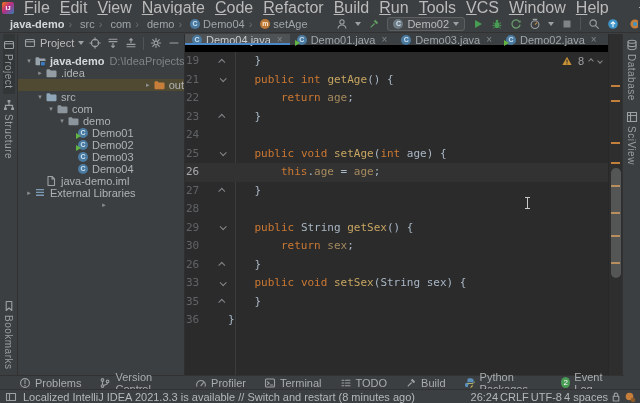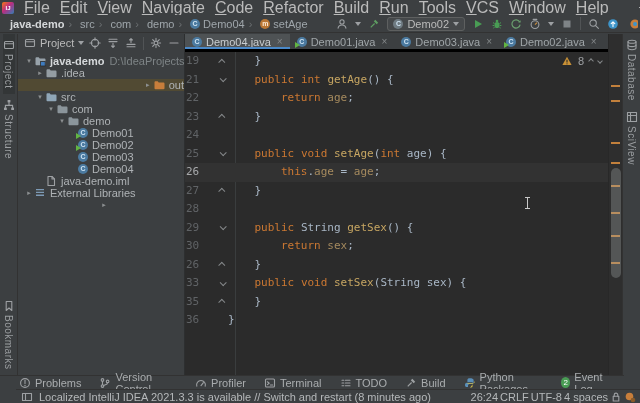--- a/index.html
+++ b/index.html
@@ -64,21 +64,21 @@
   .phead .hicons { margin-left:auto; display:flex; align-items:center; gap:6px; }
   .ptree { padding-top:3px; overflow:hidden; }
   .tree-row { height:12px; line-height:12px; display:flex; align-items:center; white-space:nowrap; color:#AFB3B6; cursor:default; }
   .tree-row.hl { background:#514A33; }
   .tree-row .tarrow { width:10px; text-align:center; font-size:7px; color:#8C8F91; flex:none; }
   .tree-row .ticon { margin-right:4px; }
   .tree-row .bold { color:#D5D8DA; font-weight:bold; }
   .tree-row .extra { color:#7E8486; margin-left:5px; }
 
   .ecol { flex:1; display:flex; flex-direction:column; min-width:0; }
-  .tabbar { height:18px; background:#3C3F41; display:flex; align-items:stretch; border-bottom:3px solid #000000; }
+  .tabbar { height:18px; background:#3C3F41; display:flex; align-items:stretch; border-bottom:7px solid #000000; }
   .etab { position:relative; display:flex; align-items:center; gap:4px; padding:0 7px; color:#9FA5A8; cursor:default; }
   .etab.active { background:#4E5254; color:#C9CDD0; }
   .etab.active::after { content:""; position:absolute; left:0; right:0; bottom:0; height:2px; background:#4A88C7; }
   .etab .tclose { color:#84888A; font-size:10px; margin-left:2px; }
 
   .carea { position:relative; flex:1; background:#2B2B2B; overflow:hidden;
     font-family:"DejaVu Sans Mono", monospace; font-size:11px; }
   .guide { position:absolute; left:50px; top:0; bottom:0; width:1px; background:#3A3D3E; }
   .code-line { display:flex; height:18.5px; line-height:18.5px; position:relative; }
   .code-line.current { background:#323232; }
@@ -107,21 +107,21 @@
   .sthumb { position:absolute; left:2px; width:10px; background:rgba(166,170,172,.32); border-radius:5px; }
 
   
   .bbar { position:absolute; top:375px; left:0; right:16px; height:14px; background:#3C3F41;
     border-top:1px solid #323232; display:flex; align-items:center; padding:0 8px 0 12px; gap:4px; }
   .bitem { display:flex; align-items:center; gap:4px; padding:0 7px; color:#A9ACAE; height:14px; cursor:default; }
   .eventlog { margin-left:auto; display:flex; align-items:center; gap:4px; color:#A9ACAE; }
   .badge { width:11px; height:11px; border-radius:50%; background:#499C54; color:#fff; font-size:8px;
     line-height:11px; text-align:center; }
 
-  .sbar { position:absolute; top:389px; left:16px; right:0; height:14px; background:#3C3F41;
+  .sbar { position:absolute; top:389px; left:0; right:0; height:14px; background:#3C3F41;
     border-top:1px solid #323232; display:flex; align-items:center; padding:0 4px 0 5px; gap:6px; color:#B5B8BA; }
   .smsg { white-space:nowrap; overflow:hidden; }
   .sright { margin-left:auto; display:flex; align-items:flex-end; gap:2px; white-space:nowrap; }
 
   svg { display:block; }
 </style>
 </head>
 <body>
 
 <div id="app">

